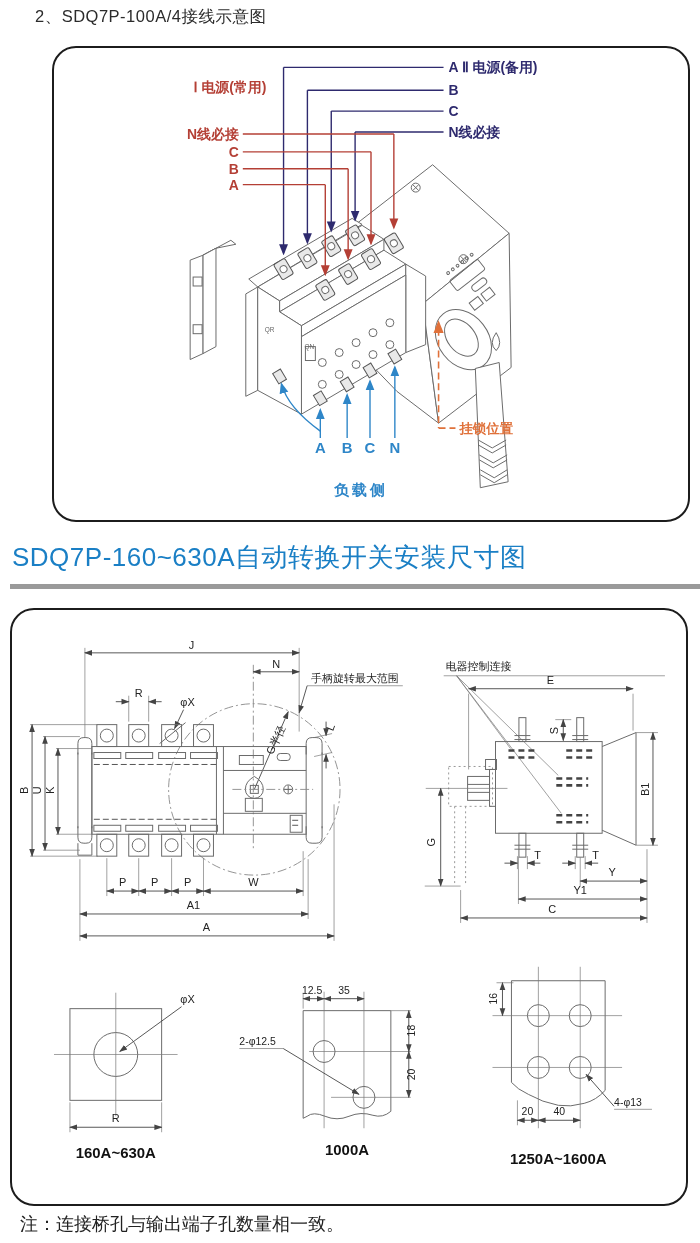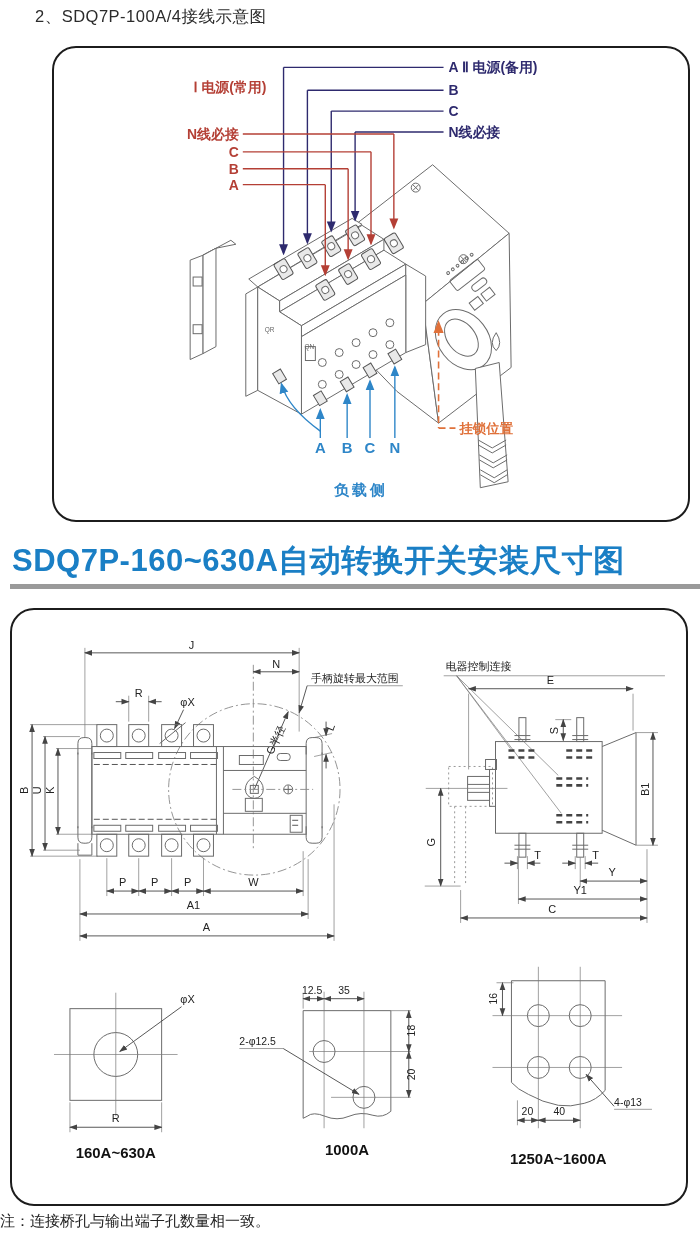--- a/index.html
+++ b/index.html
@@ -2,23 +2,23 @@
 <html><head>
 <meta charset="utf-8">
 <style>
   html,body{margin:0;padding:0;}
   body{width:700px;height:1243px;position:relative;background:#ffffff;overflow:hidden;
        font-family:"Liberation Sans",sans-serif;}
   .abs{position:absolute;}
   #page-title{left:18px;top:6px;font-size:16.5px;color:#2b2b2b;letter-spacing:.5px;margin-left:17px;}
   #box1{left:32px;top:46px;width:634px;height:472px;border:2.5px solid #1c1c1c;border-radius:24px;margin-left:20px;}
   #box2{left:10px;top:608px;width:674px;height:594px;border:2.5px solid #1c1c1c;border-radius:24px;}
-  #section-heading{left:12px;top:540px;font-size:31px;font-weight:700;color:#1a7fc5;letter-spacing:.5px;}
+  #section-heading{left:12px;top:540px;font-size:26px;font-weight:400;color:#1a7fc5;letter-spacing:.5px;}
   #heading-bar{left:10px;top:584px;width:690px;height:5px;background:#9a9a9a;}
-  #footnote{left:0;top:1212px;font-size:15px;color:#222;}
+  #footnote{left:20px;top:1212px;font-size:18px;color:#222;}
   svg{position:absolute;left:0;top:0;}
   
   .ln{stroke:#6b6b6b;stroke-width:1;fill:none;}
   .wh{stroke:#6b6b6b;stroke-width:1;fill:#ffffff;}
   .tm{stroke:#555;stroke-width:1;fill:#e9e9e9;}
   .dim{stroke:#444;stroke-width:.9;fill:none;}
   .ext{stroke:#777;stroke-width:.7;fill:none;}
   .dd{stroke:#888;stroke-width:.9;fill:none;stroke-dasharray:9 3 2 3;}
   .dsh{stroke:#555;stroke-width:1;fill:none;stroke-dasharray:6 3;}
   .dot{stroke:#999;stroke-width:1;fill:none;stroke-dasharray:2 3;}

